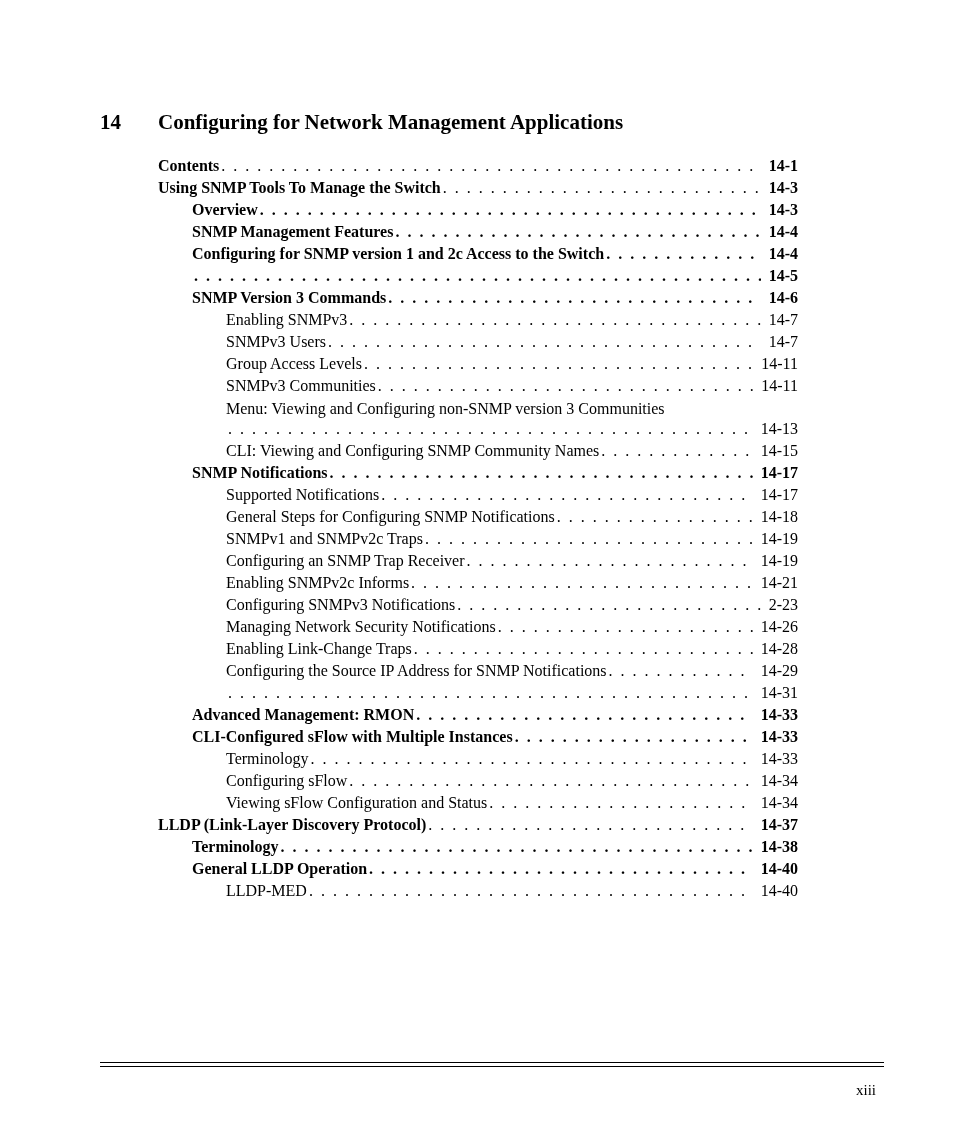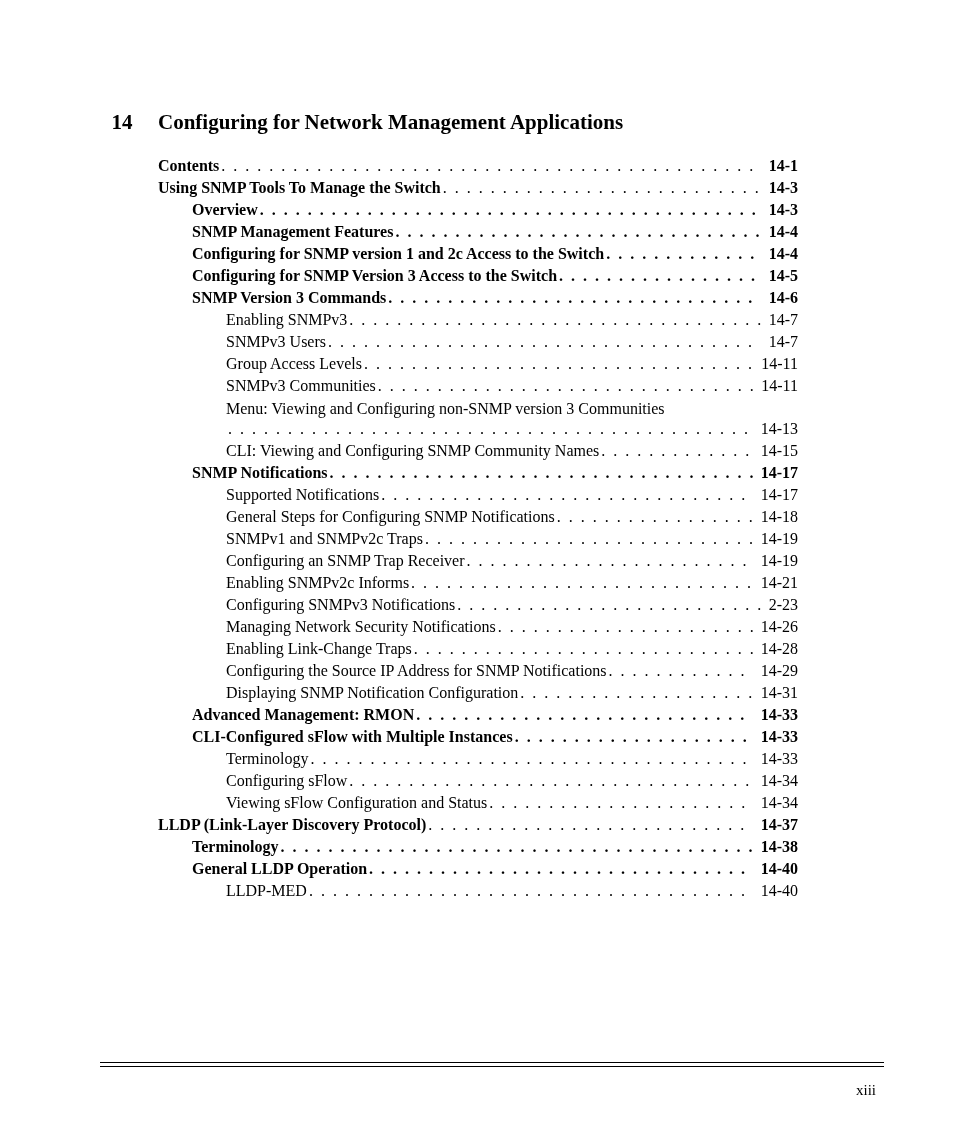--- a/index.html
+++ b/index.html
@@ -18,21 +18,21 @@
   }
   .chapter-head {
     display: flex;
     align-items: baseline;
     margin-bottom: 22px;
   }
   .chapter-num {
     font-size: 21px;
     font-weight: bold;
     width: 44px;
-    text-align: center;
+    text-align: left;
     margin-right: 14px;
   }
   .chapter-title {
     font-size: 21px;
     font-weight: bold;
   }
   .toc {
     margin-left: 58px;
     width: 640px;
     font-size: 16px;
@@ -113,21 +113,20 @@
         <span class="label">SNMP Management Features</span>
         <span class="leaders"></span>
         <span class="pageref">14-4</span>
       </div>
       <div class="toc-row lvl2">
         <span class="label">Configuring for SNMP version 1 and 2c Access to the Switch</span>
         <span class="leaders"></span>
         <span class="pageref">14-4</span>
       </div>
       <div class="toc-row lvl2">
-        <span class="label">Configuring for SNMP Version 3 Access to the Switch</span>
         <span class="leaders"></span>
         <span class="pageref">14-5</span>
       </div>
       <div class="toc-row lvl2">
         <span class="label">SNMP Version 3 Commands</span>
         <span class="leaders"></span>
         <span class="pageref">14-6</span>
       </div>
       <div class="toc-row lvl3">
         <span class="label">Enabling SNMPv3</span>
@@ -205,21 +204,20 @@
         <span class="label">Enabling Link-Change Traps</span>
         <span class="leaders"></span>
         <span class="pageref">14-28</span>
       </div>
       <div class="toc-row lvl3">
         <span class="label">Configuring the Source IP Address for SNMP Notifications</span>
         <span class="leaders"></span>
         <span class="pageref">14-29</span>
       </div>
       <div class="toc-row lvl3">
-        <span class="label">Displaying SNMP Notification Configuration</span>
         <span class="leaders"></span>
         <span class="pageref">14-31</span>
       </div>
       <div class="toc-row lvl2">
         <span class="label">Advanced Management: RMON</span>
         <span class="leaders"></span>
         <span class="pageref">14-33</span>
       </div>
       <div class="toc-row lvl2">
         <span class="label">CLI-Configured sFlow with Multiple Instances</span>

